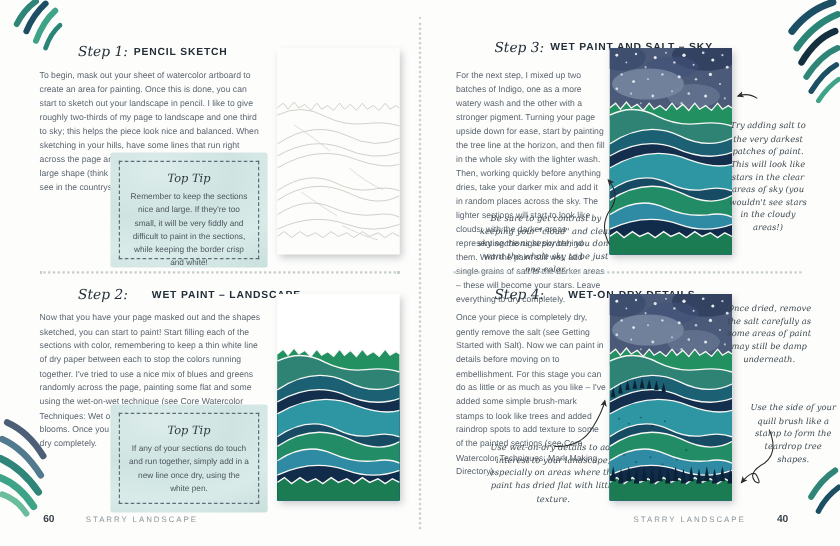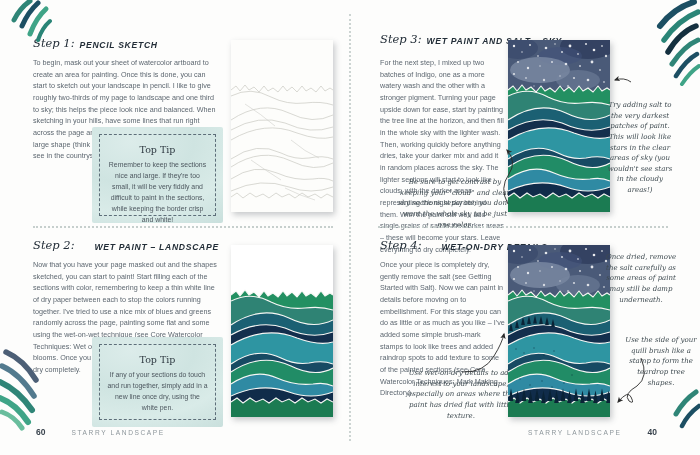--- a/index.html
+++ b/index.html
@@ -1,28 +1,28 @@
 <!DOCTYPE html>
 <html><head>
 <meta charset="utf-8">
 <style>
   * { margin:0; padding:0; box-sizing:border-box; }
   html,body { width:700px; height:455px; }
   body { font-family:"Liberation Sans", sans-serif; background:#ffffff; position:relative; overflow:hidden; }
   .spread { position:absolute; inset:0; background:#fdfdfc; }
   .spine { position:absolute; left:349px; top:14px; height:427px; border-left:2px dotted #ccd4d2; }
   .hdivider { position:absolute; height:0; border-top:2px dotted #c6cfcd; }
-  .step-head { position:absolute; display:flex; align-items:flex-end; gap:5px; white-space:nowrap; }
+  .step-head { position:absolute; display:flex; align-items:center; gap:5px; white-space:nowrap;margin-left:32px; }
   .step-label { font-family:"DejaVu Serif", serif; font-style:italic; font-size:11.5px; color:#232e38; }
-  .step-title { font-size:8.6px; font-weight:bold; letter-spacing:.7px; color:#232e38;font-style:italic; }
+  .step-title { font-size:8.6px; font-weight:bold; letter-spacing:.7px; color:#232e38; }
   .body-text { position:absolute; font-size:7.2px; line-height:1.62; color:#5d6770; text-align:left; }
   .tipbox { position:absolute; border-radius:2px; padding:7px;
             background: radial-gradient(120% 110% at 30% 15%, #dcecea 0%, #cfe4e1 40%, #d9ebe8 68%, #c7dedb 100%); }
   .tip-inner { border:1px dashed #5d6e79; width:100%; height:100%; padding:9px 7px 6px; text-align:center; }
-  .tip-title { font-family:"DejaVu Serif", serif; font-size:9.5px; color:#2d3840; margin-bottom:5px; }
+  .tip-title { font-family:"DejaVu Serif", serif; font-style:italic; font-size:9.5px; color:#2d3840; margin-bottom:5px; }
   .tip-text { font-size:6.9px; line-height:1.58; color:#4c565e; }
   .art { position:absolute; width:102px; height:172px; background:#fff; box-shadow:2px 3px 6px rgba(60,70,80,.28); }
   .art svg { display:block; width:102px; height:172px; }
   .note { position:absolute; font-family:"DejaVu Serif", serif; font-style:italic; font-size:7px; line-height:1.52; color:#3e4a50; text-align:center; }
   .arrow, .deco { position:absolute; }
   .footer { position:absolute; top:427px; display:flex; align-items:baseline; gap:26px; }
   .footer .label { font-size:6.6px; letter-spacing:1.6px; color:#8d969b; }
   .footer .pagenum { font-size:8.5px; font-weight:bold; color:#39434d; }
 </style>
 </head>

